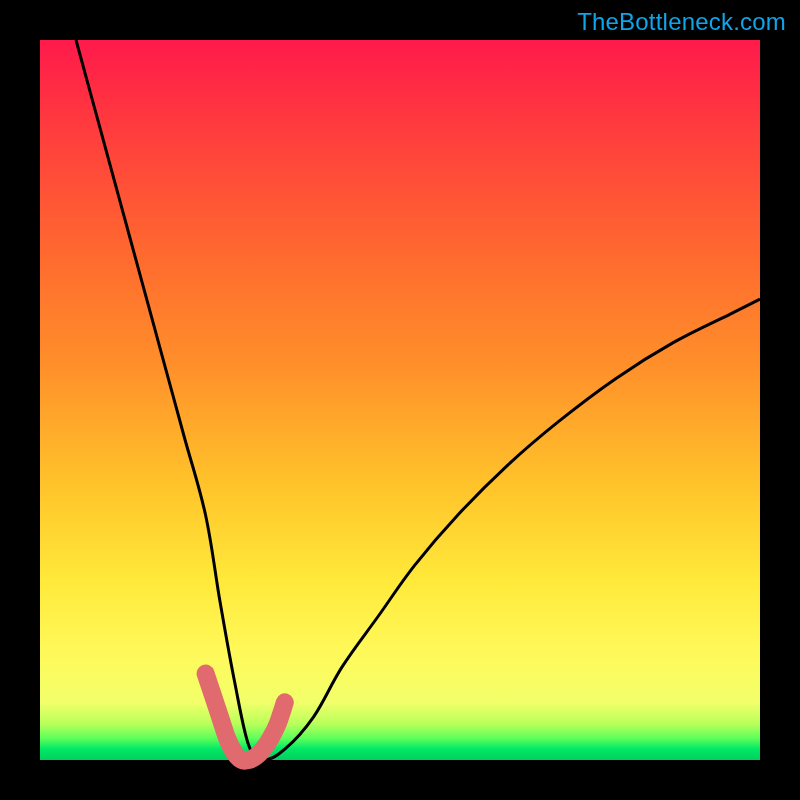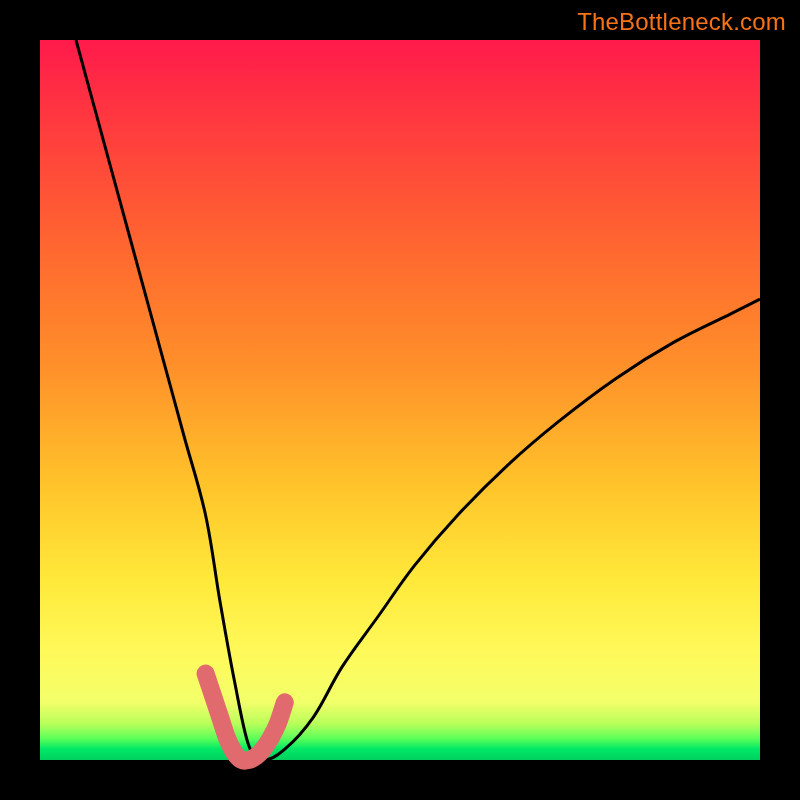--- a/index.html
+++ b/index.html
@@ -39,21 +39,21 @@
       #b8ff5a 95%,
       #5dff5a 97%,
       #00e865 98.5%,
       #00d060 100%
     );
   }
   .watermark {
     position: absolute;
     top: 8px;
     right: 14px;
-    color: #f97316;
+    color: #0ea5e9;
     font-size: 24px;
     font-weight: 400;
     letter-spacing: 0.2px;
     user-select: none;
   }
   svg.curve {
     position: absolute;
     left: 0;
     top: 0;
     width: 720px;

